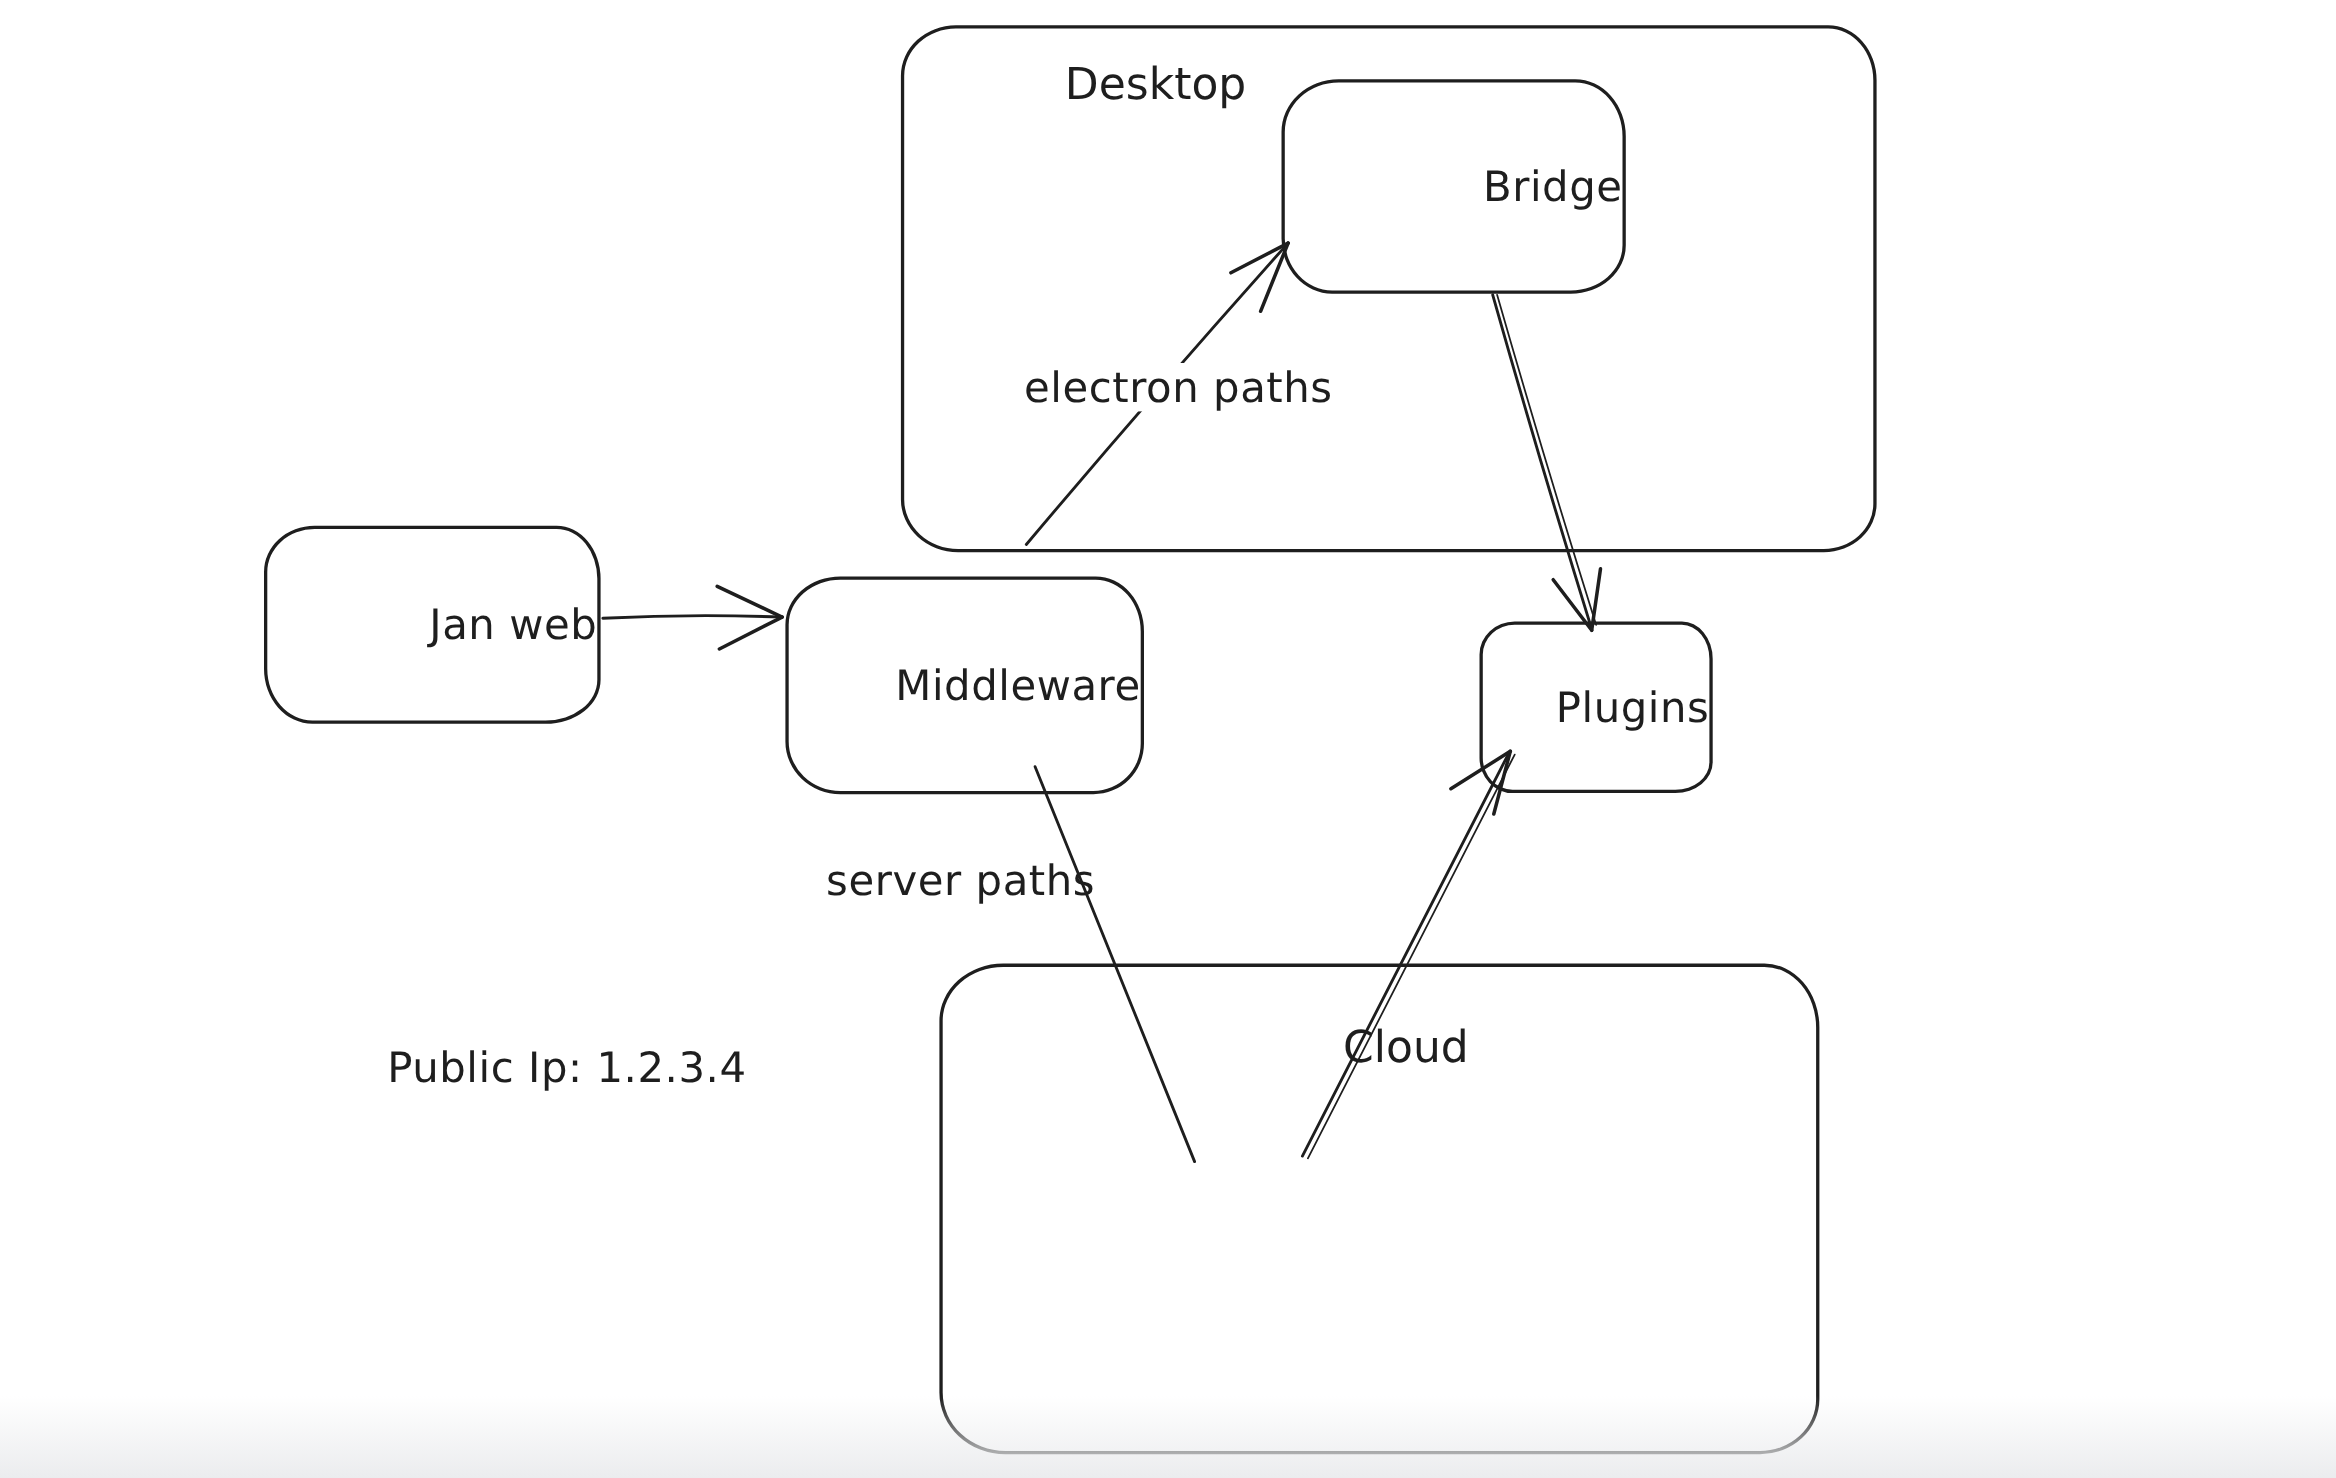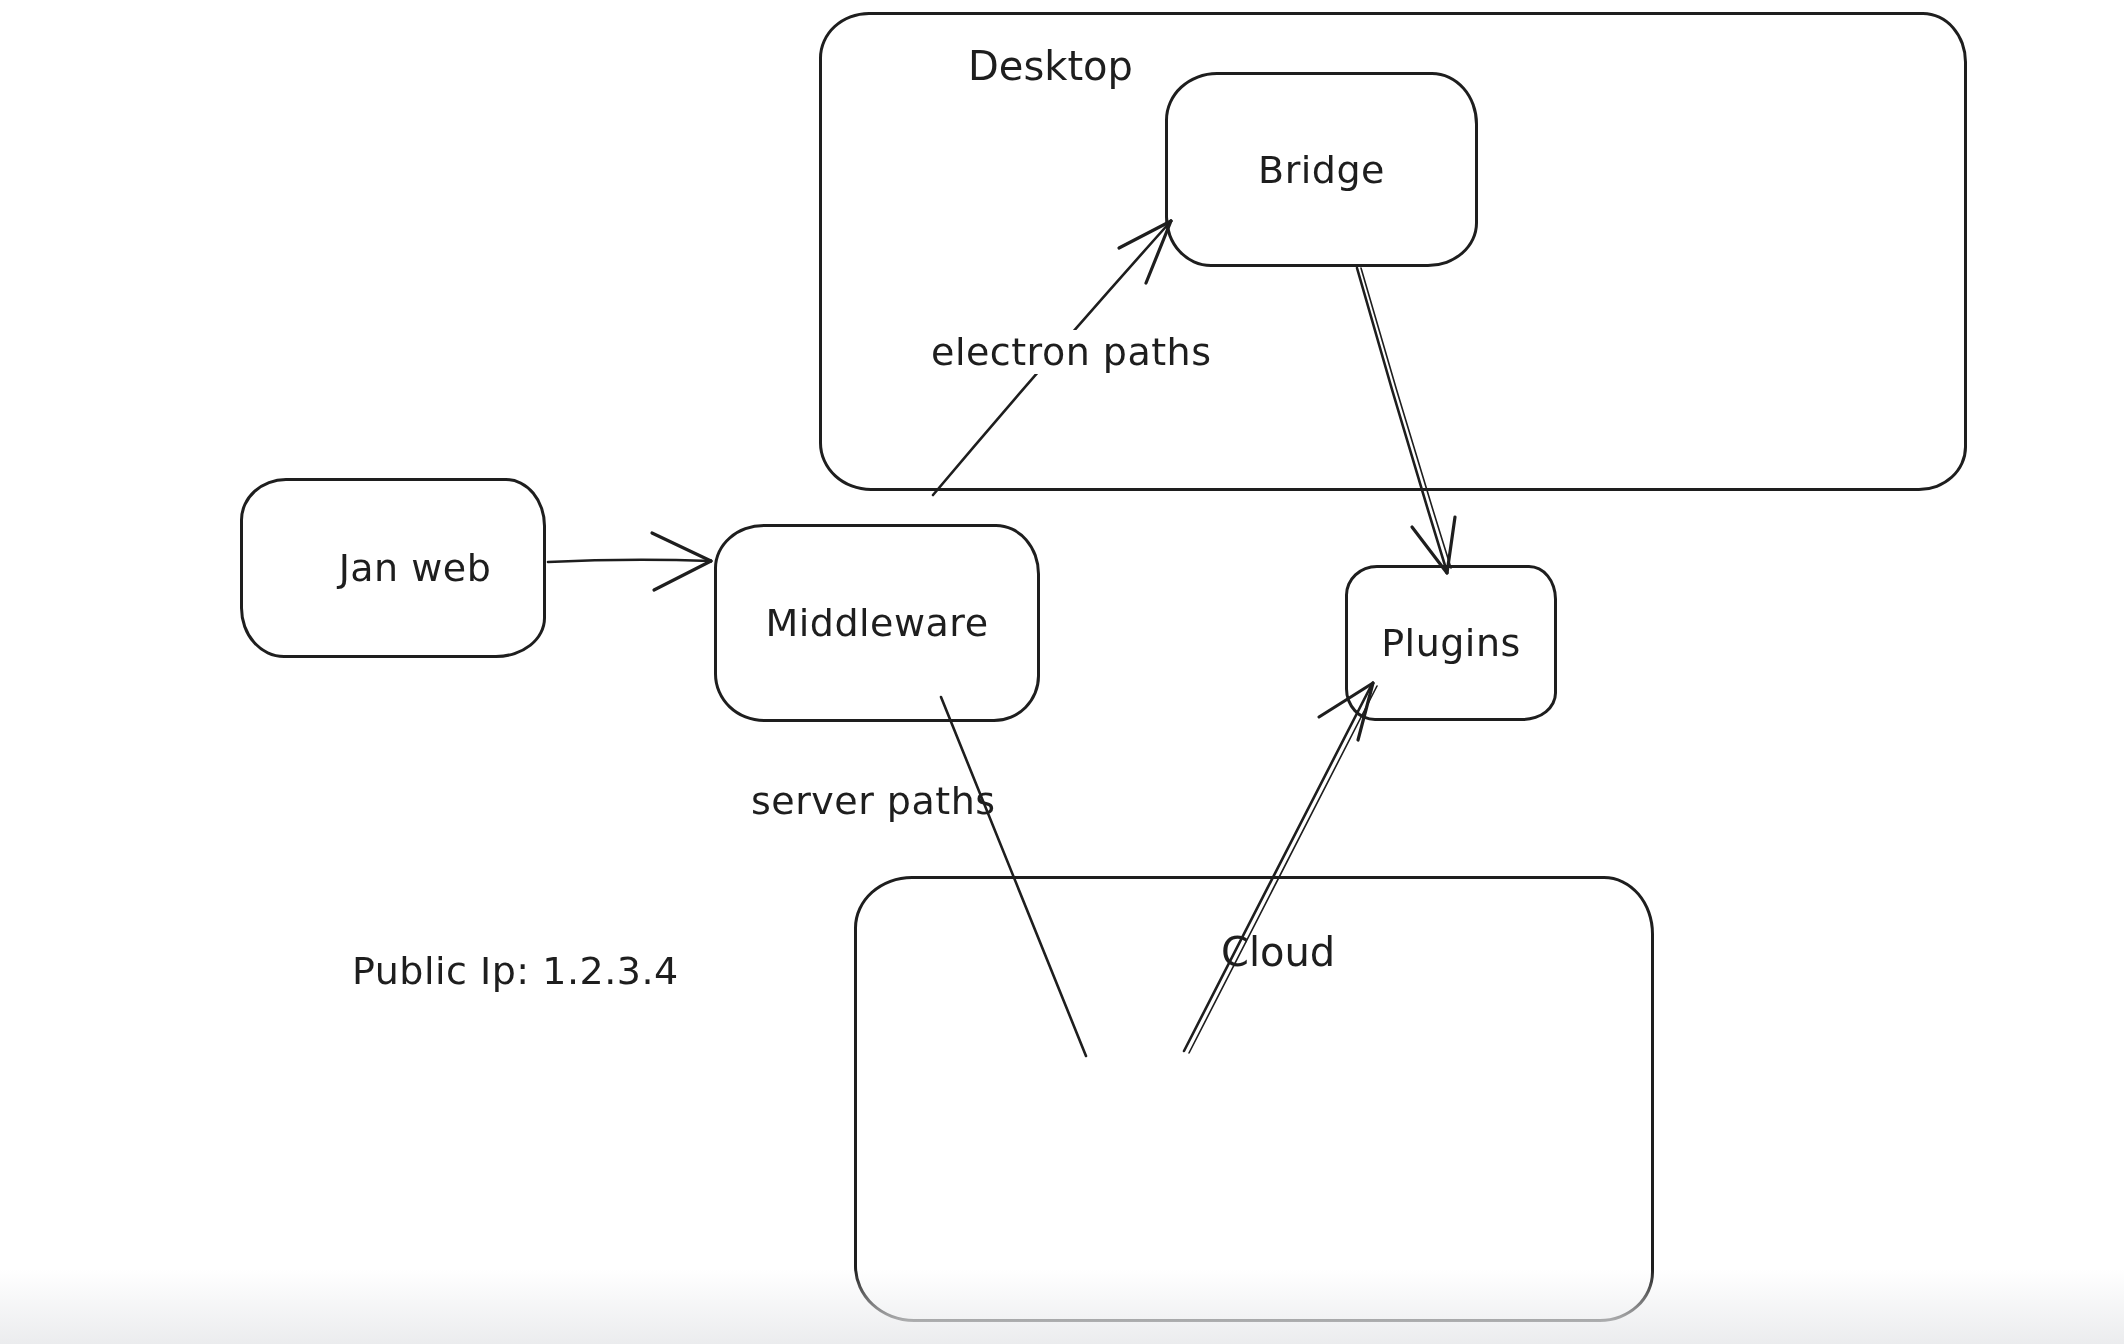--- a/index.html
+++ b/index.html
@@ -11,25 +11,25 @@
   }
   .canvas{position:absolute;left:0;top:0;width:2124px;height:1344px;background:#ffffff;}
 
   
   .shape{
     position:absolute;box-sizing:border-box;
     border:3px solid #1e1e1e;background:#ffffff;
   }
   .container{background:transparent;z-index:1;}
   .node{
-    z-index:3;display:flex;align-items:center;justify-content:center;
+    z-index:3;display:flex;align-items:center;justify-content:flex-end;
     font-size:38px;letter-spacing:0.5px;white-space:nowrap;
   }
 
-  #desktop-box{left:819px;top:12px;width:1148px;height:479px;border-radius:50px 44px 48px 52px / 46px 50px 44px 48px;}
+  #desktop-box{left:819px;top:23px;width:887px;height:479px;border-radius:50px 44px 48px 52px / 46px 50px 44px 48px;}
   #cloud-box{left:854px;top:876px;width:800px;height:446px;border-radius:58px 50px 54px 60px / 52px 58px 50px 56px;}
 
   #jan-web-box{left:240px;top:478px;width:306px;height:180px;border-radius:46px 40px 50px 44px / 42px 48px 40px 50px;padding-left:44px;}
   #middleware-box{left:714px;top:496px;width:326px;height:198px;border-radius:50px 44px 46px 50px / 44px 50px 46px 48px;margin-top:28px;}
   #bridge-box{left:1165px;top:72px;width:313px;height:195px;border-radius:52px 46px 50px 46px / 48px 52px 44px 50px;}
   #plugins-box{left:1345px;top:565px;width:212px;height:156px;border-radius:32px 28px 34px 30px / 30px 34px 28px 32px;}
   #http-server-box{left:975px;top:1053px;width:255px;height:197px;border-radius:50px 44px 48px 46px / 46px 50px 44px 48px;}
 
   
   .container-label{

